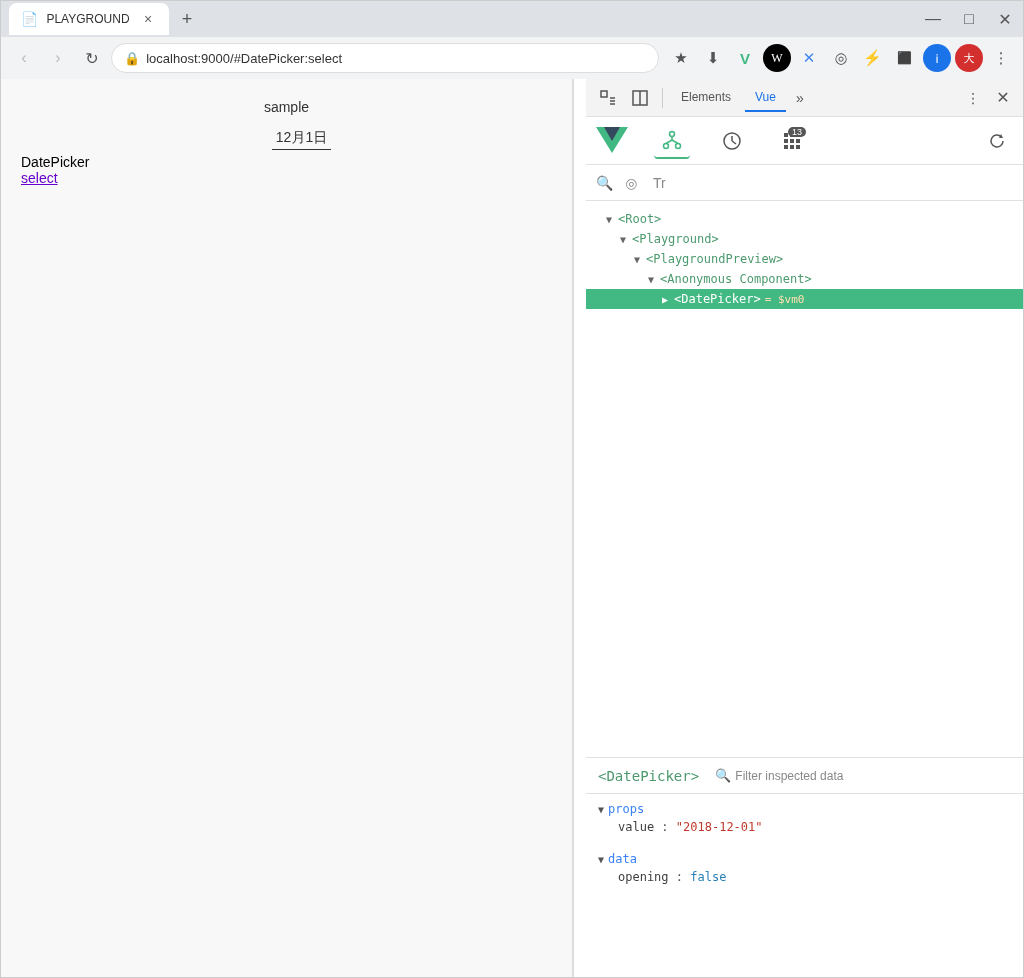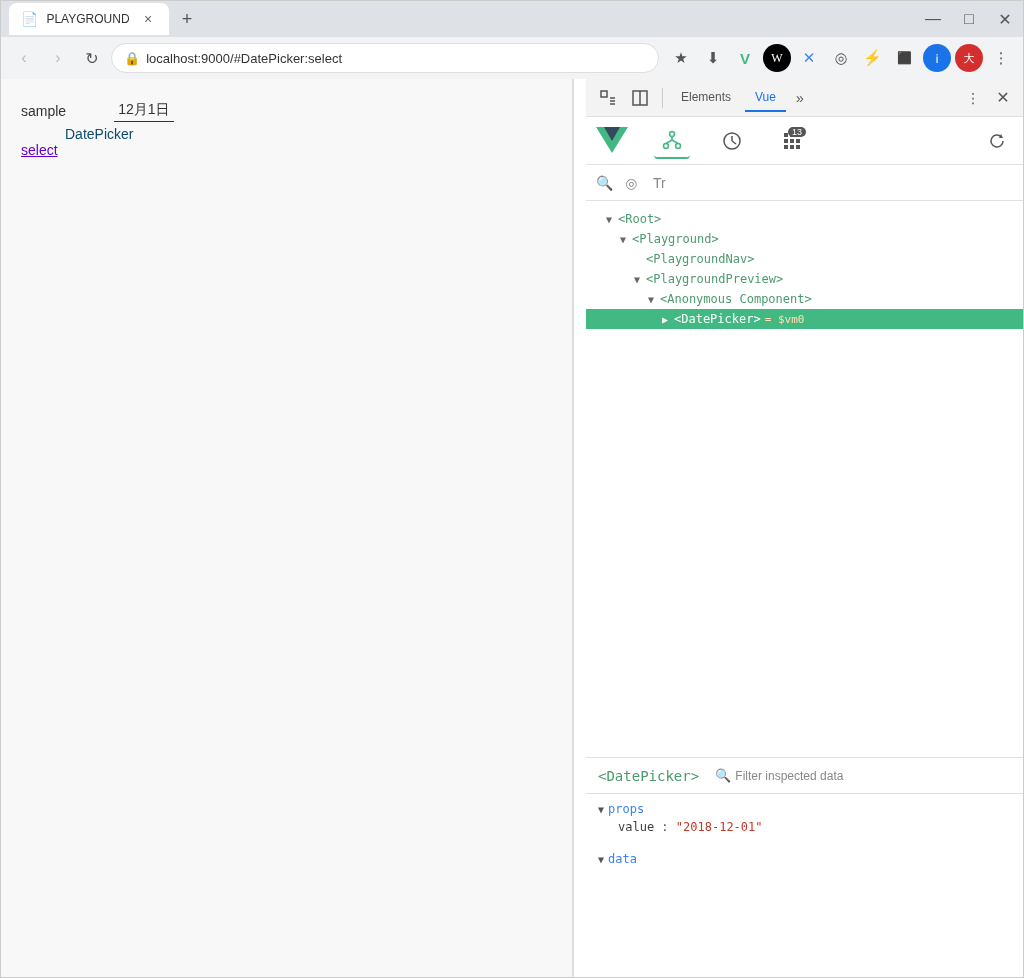--- a/index.html
+++ b/index.html
@@ -142,21 +142,21 @@
     .page-area {
       flex: 1;
       background: #f8f8f8;
       padding: 20px;
       font-size: 14px;
       color: #333;
       border-right: 1px solid #ddd;
     }
     .page-area .sample { color: #333; }
     .page-area .hello { color: #6600cc; text-decoration: underline; cursor: pointer; }
-    .page-area .datepicker-label { color: #0c4a6e; margin-left: 44px; }
+    .page-area .datepicker-label { color: #000000; }
     .page-area .select-link { color: #6600cc; text-decoration: underline; cursor: pointer; display: block; }
     .date-display {
       display: inline-block;
       margin-left: 30px;
       font-size: 14px;
       color: #333;
       border-bottom: 1px solid #333;
       padding: 2px 4px;
     }
 
@@ -438,21 +438,21 @@
       <div class="nav-icon" style="font-size:12px;">⬛</div>
       <div class="nav-icon" style="background:#1a73e8;color:#fff;font-size:12px;border-radius:50%;">ℹ</div>
       <div class="nav-icon" style="background:#d32f2f;color:#fff;font-size:11px;border-radius:50%;">大</div>
       <div class="nav-icon">⋮</div>
     </div>
   </div>
 
   <div class="main-content">
 
     <div class="page-area">
-      <div style="display:flex; align-items:center; gap:18px; margin-bottom:4px;">
+      <div style="display:flex; align-items:center; gap:12px; margin-bottom:4px;flex-direction:column;">
         <span class="sample">sample</span>
         <span class="date-display">12月1日</span>
       </div>
       <div>
         <span class="datepicker-label">DatePicker</span>
       </div>
       <div>
         <a class="select-link">select</a>
       </div>
     </div>
@@ -548,25 +548,20 @@
           <span class="tree-arrow">▼</span>
           <span class="component-name">&lt;Root&gt;</span>
         </div>
 
         <div class="tree-item">
           <span style="display:inline-block;width:22px;"></span>
           <span class="tree-arrow">▼</span>
           <span class="component-name">&lt;Playground&gt;</span>
         </div>
 
-        <div class="tree-item">
-          <span style="display:inline-block;width:36px;"></span>
-          <span class="tree-arrow"></span>
-          <span class="component-name">&lt;PlaygroundNav&gt;</span>
-        </div>
 
         <div class="tree-item">
           <span style="display:inline-block;width:36px;"></span>
           <span class="tree-arrow">▼</span>
           <span class="component-name">&lt;PlaygroundPreview&gt;</span>
         </div>
 
         <div class="tree-item">
           <span style="display:inline-block;width:50px;"></span>
           <span class="tree-arrow">▼</span>
@@ -601,19 +596,24 @@
             <span class="prop-colon">: </span>
             <span class="prop-string-value">"2018-12-01"</span>
           </div>
         </div>
 
         <div class="props-section">
           <div class="section-header">
             <span class="section-arrow">▼</span>
             <span class="section-name">data</span>
           </div>
+          <div class="prop-row">
+            <span class="prop-key">opening</span>
+            <span class="prop-colon">: </span>
+            <span class="prop-bool-value">false</span>
+          </div>
         </div>
 
       </div>
 
     </div>
   </div>
 </div>
 
 </body></html>

